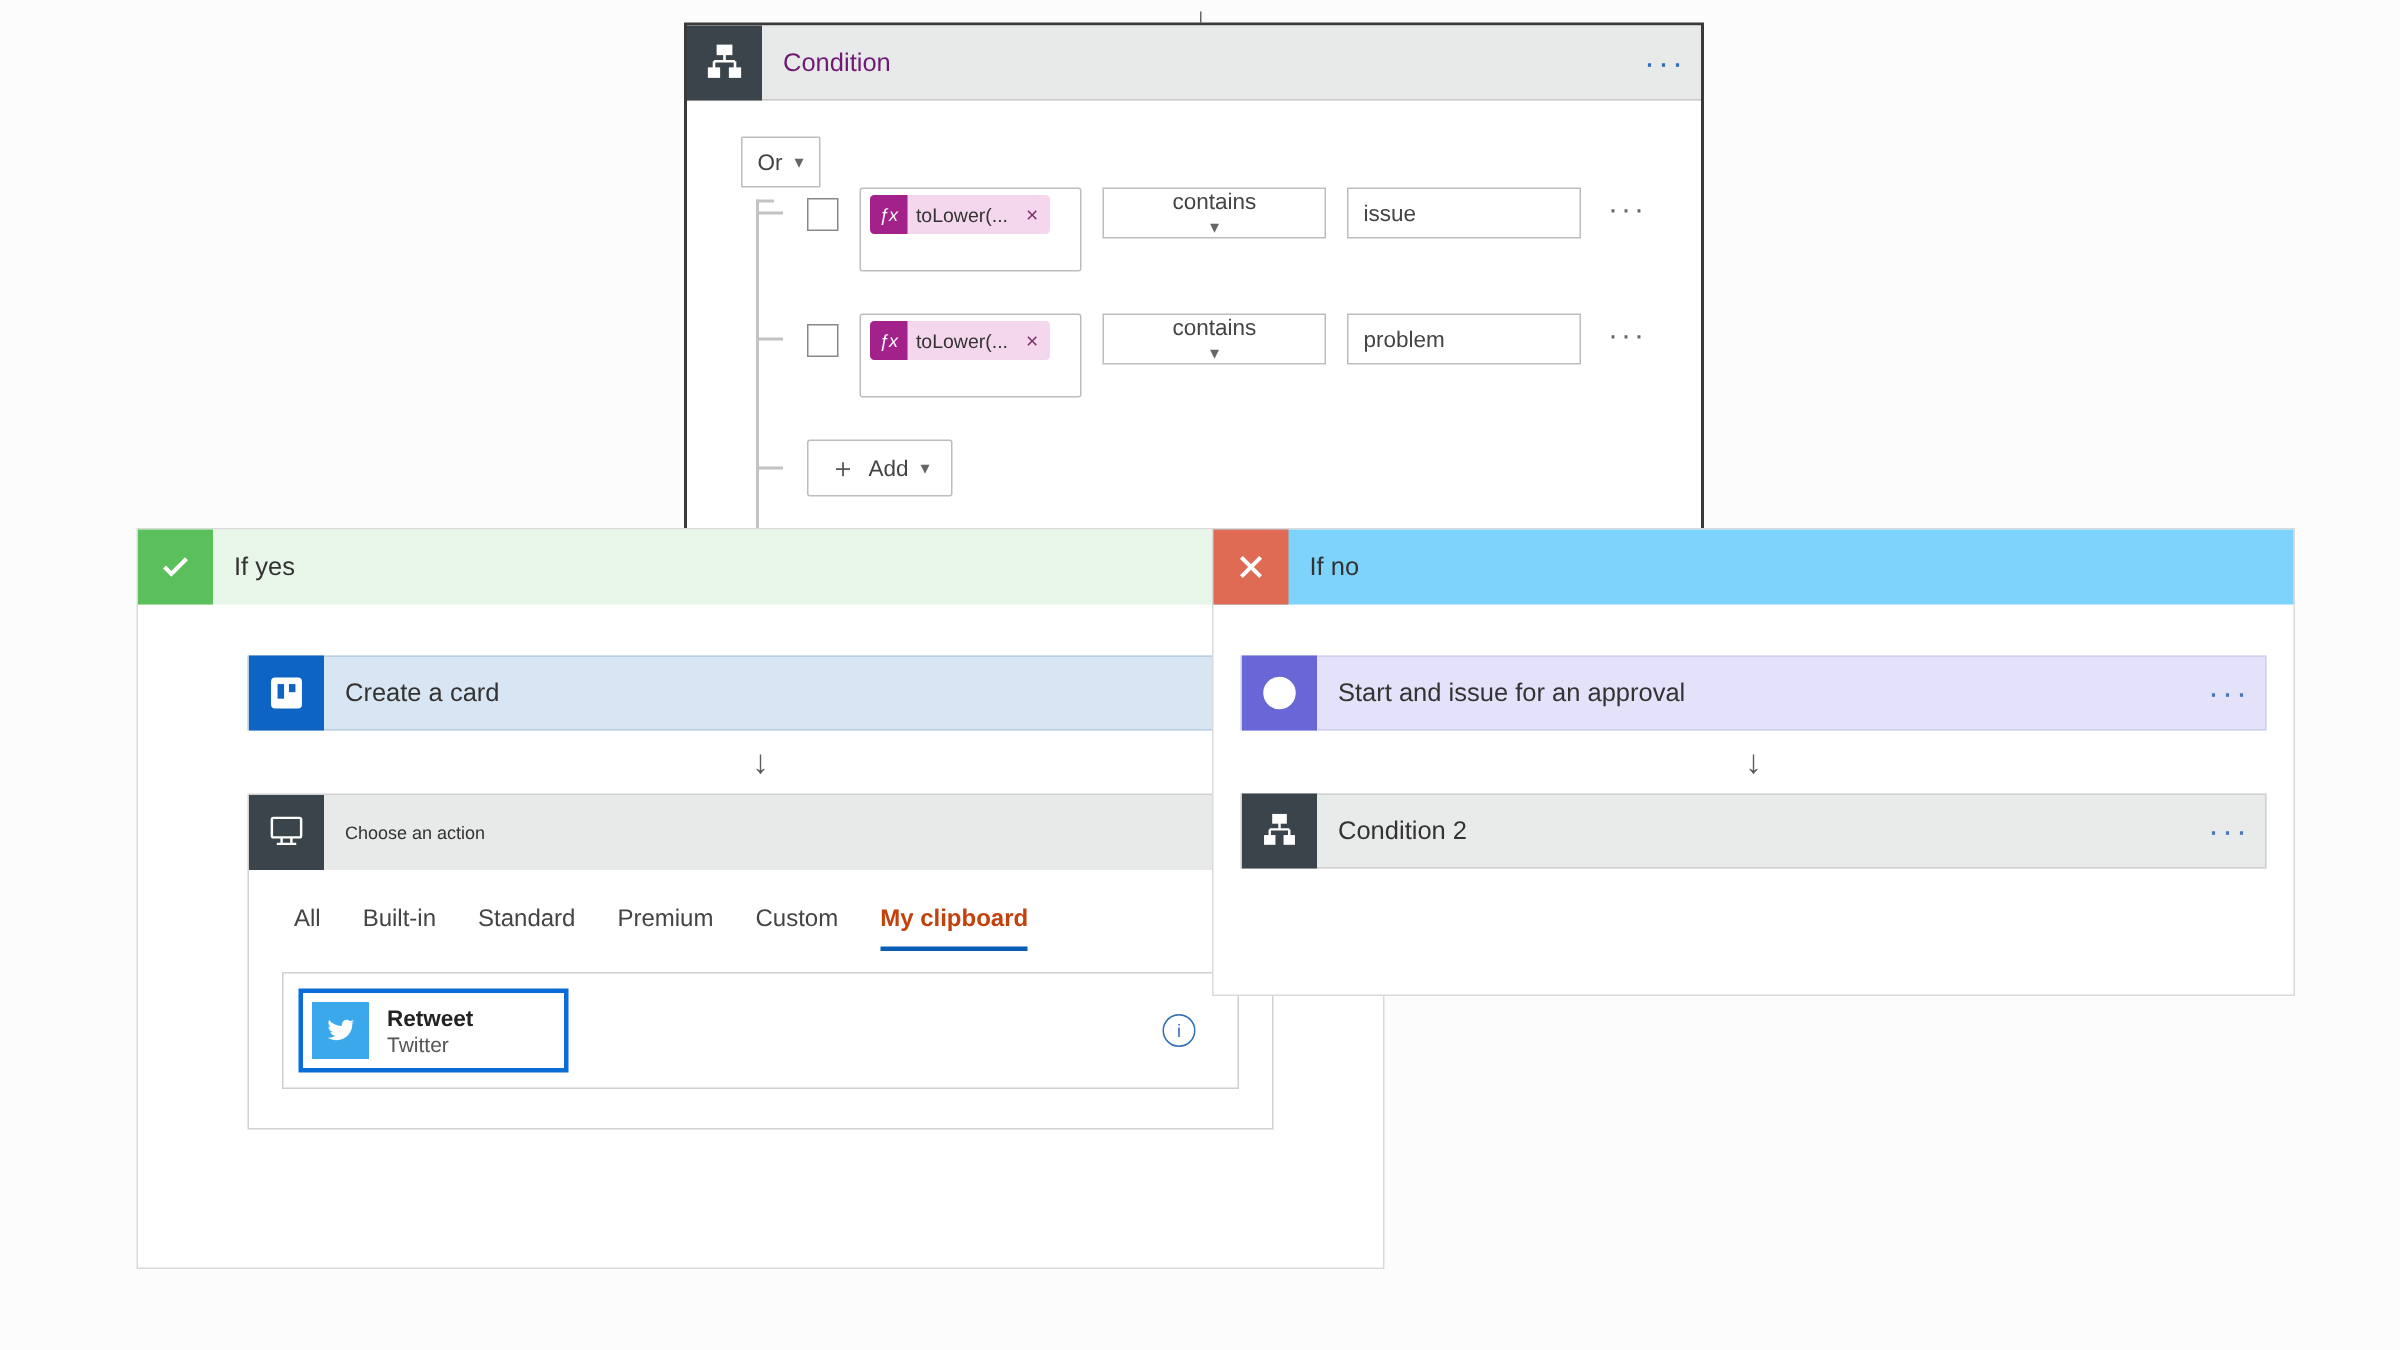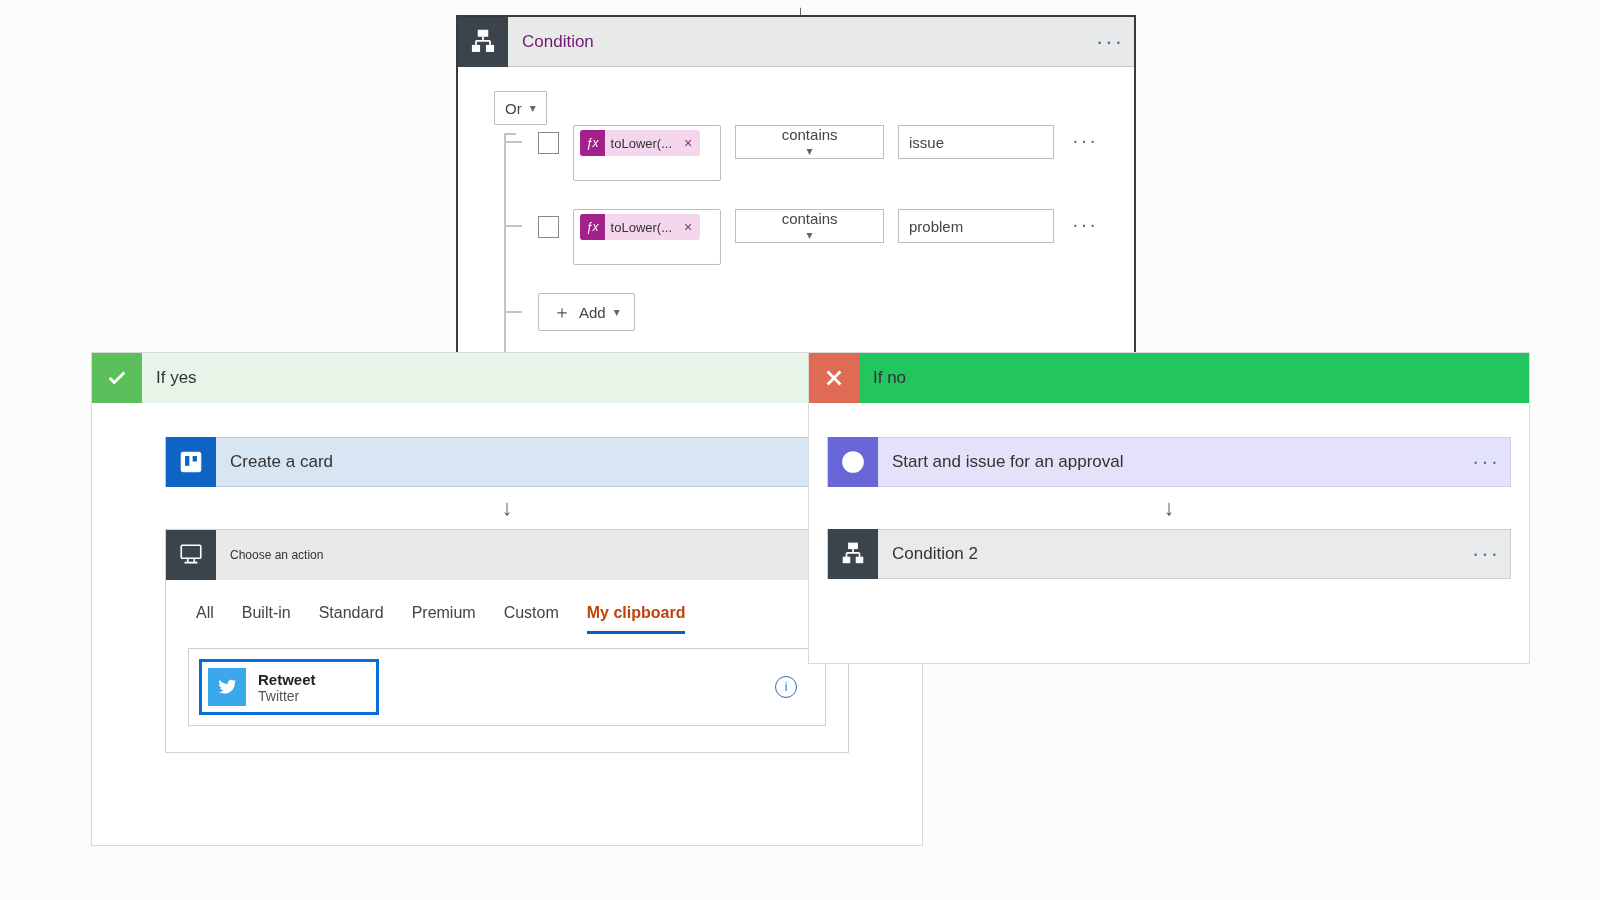--- a/index.html
+++ b/index.html
@@ -43,21 +43,21 @@
   .add-btn { display:inline-flex; align-items:center; gap:8px; border:1px solid #bdbdbd; height:38px; padding:0 14px; font-size:15px; color:#444; cursor:pointer; border-radius:2px; }
   .plus { font-size:18px; color:#555; }
 
   
   .branch { position:absolute; top:352px; background:#fff; border:1px solid #d9d9d9; }
   .branch.yes { left:68px; width:832px; height:494px;margin-left:23px; }
   .branch.no  { left:808px; width:722px; height:312px; }
 
   .branch-header { display:flex; align-items:center; height:50px; }
   .branch.yes .branch-header { background:#e8f5e9; }
-  .branch.no  .branch-header { background:#22c55e; }
+  .branch.no  .branch-header { background:#7dd3fc; }
   .branch-ibox { width:50px; height:50px; display:flex; align-items:center; justify-content:center; }
   .branch.yes .branch-ibox { background:#5bbf5b; }
   .branch.no  .branch-ibox { background:#e06b55; }
   .branch-ibox svg { width:22px; height:22px; stroke:#fff; fill:none; stroke-width:3; }
   .branch-title { padding-left:14px; font-size:17px; color:#333; }
 
   .branch-body { padding:34px 18px; display:flex; flex-direction:column; align-items:center; }
 
   .action-card { width:684px; display:flex; align-items:center; border:1px solid #b9cde0; height:50px; }
   .action-card.trello { background:#d8e6f3; }

